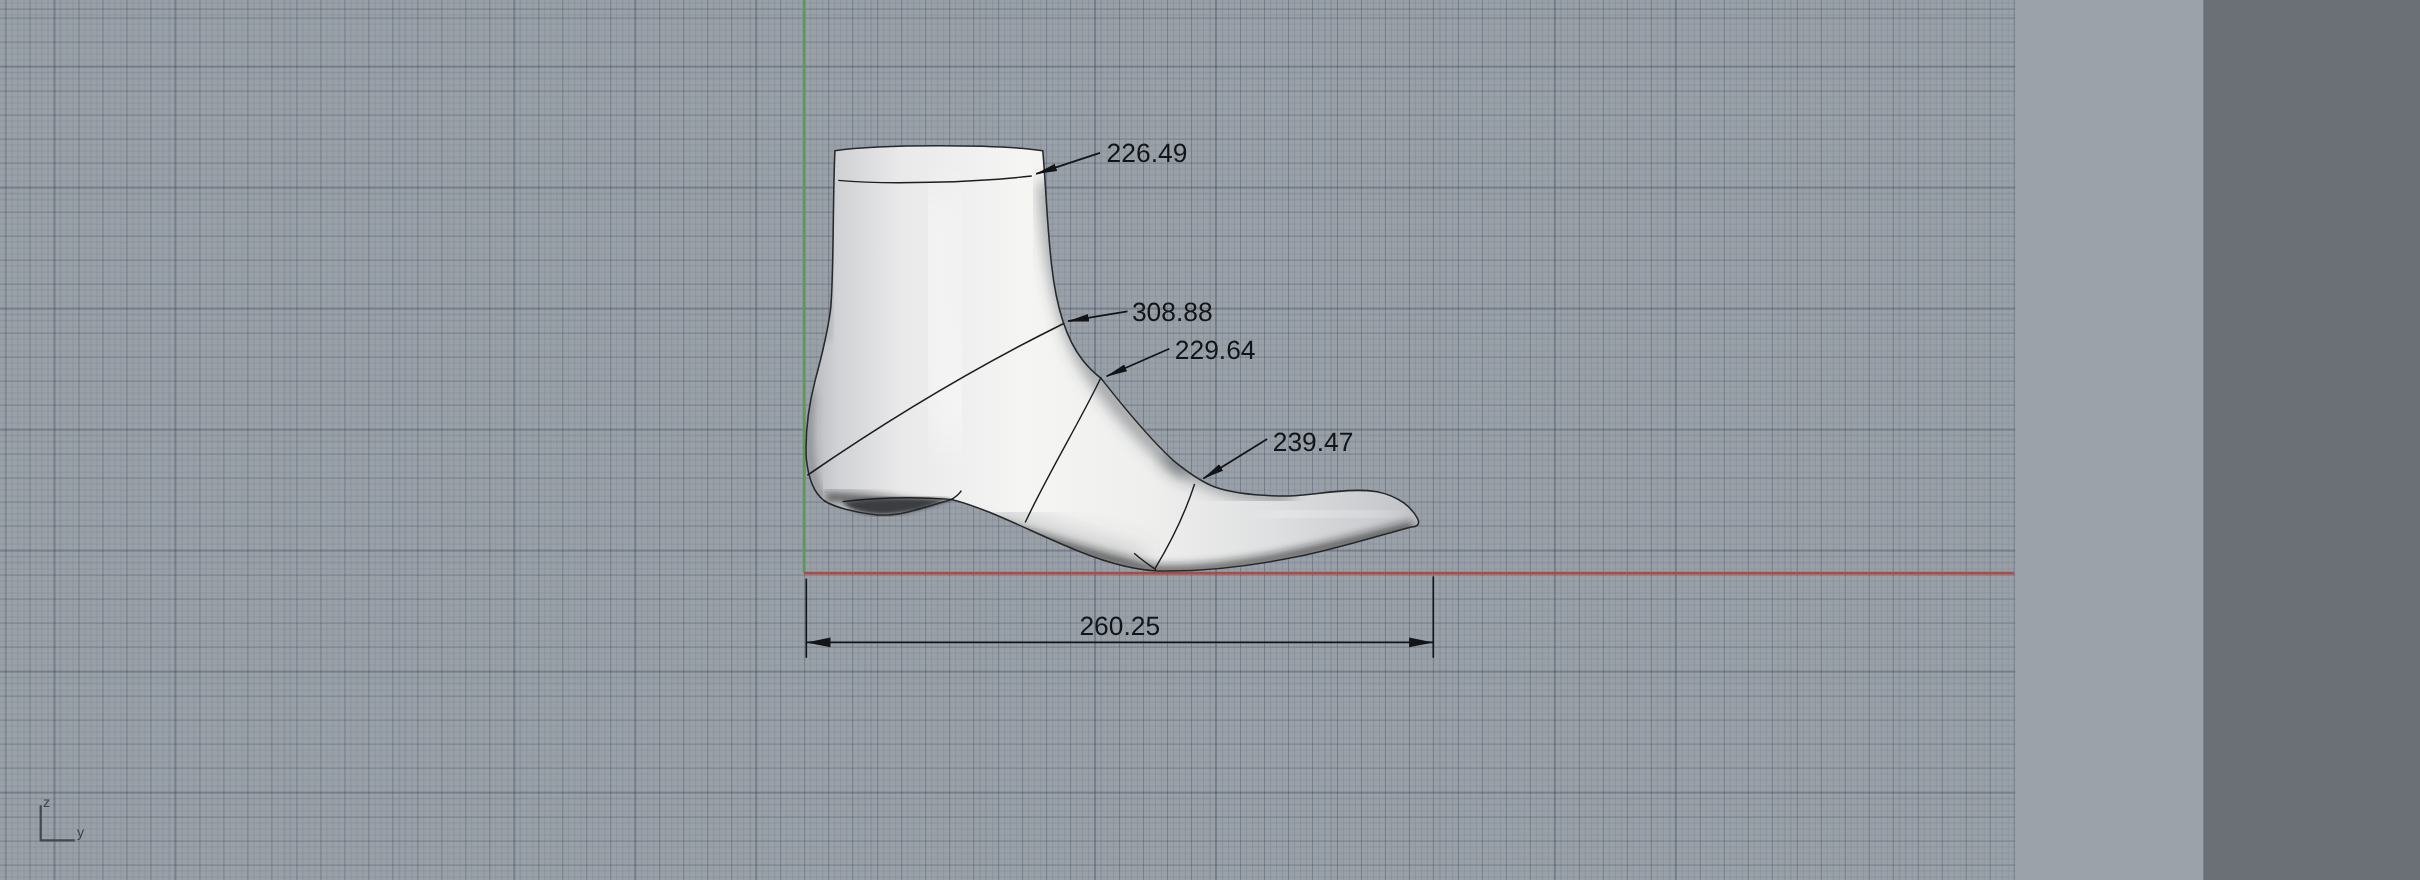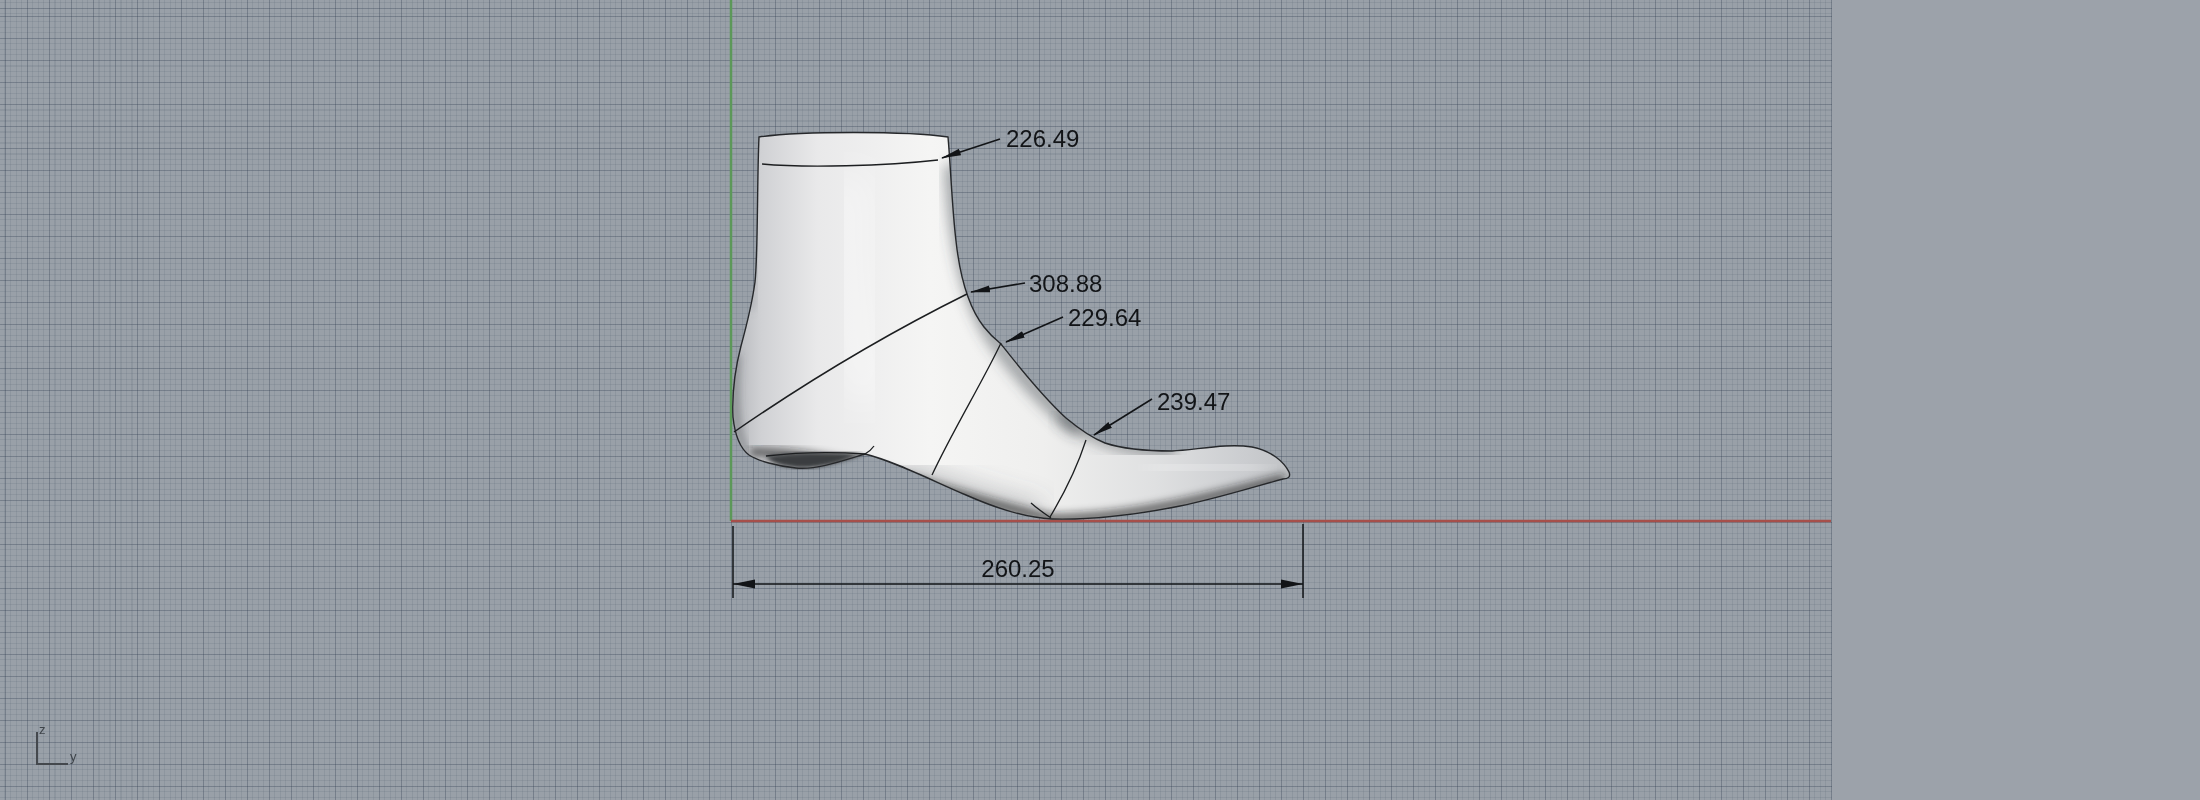--- a/index.html
+++ b/index.html
@@ -1,17 +1,17 @@
 <!DOCTYPE html>
 <html><head>
 <meta charset="utf-8">
 <style>
   html,body{margin:0;padding:0;background:#6b7077;}
   #stage{
-    position:relative;width:2200px;height:800px;overflow:hidden;
+    position:relative;width:2003px;height:800px;overflow:hidden;
     background:#9CA2AA;
     font-family:"Liberation Sans",sans-serif;
   }
   
   #grid{
     position:absolute;left:0;top:0;width:1832px;height:800px;
     background-color:#99A0A8;
     background-image:
       repeating-linear-gradient(to right, rgba(44,56,76,.24) 0 1px, transparent 1px 22px),
       repeating-linear-gradient(to bottom, rgba(44,56,76,.24) 0 1px, transparent 1px 22px),

